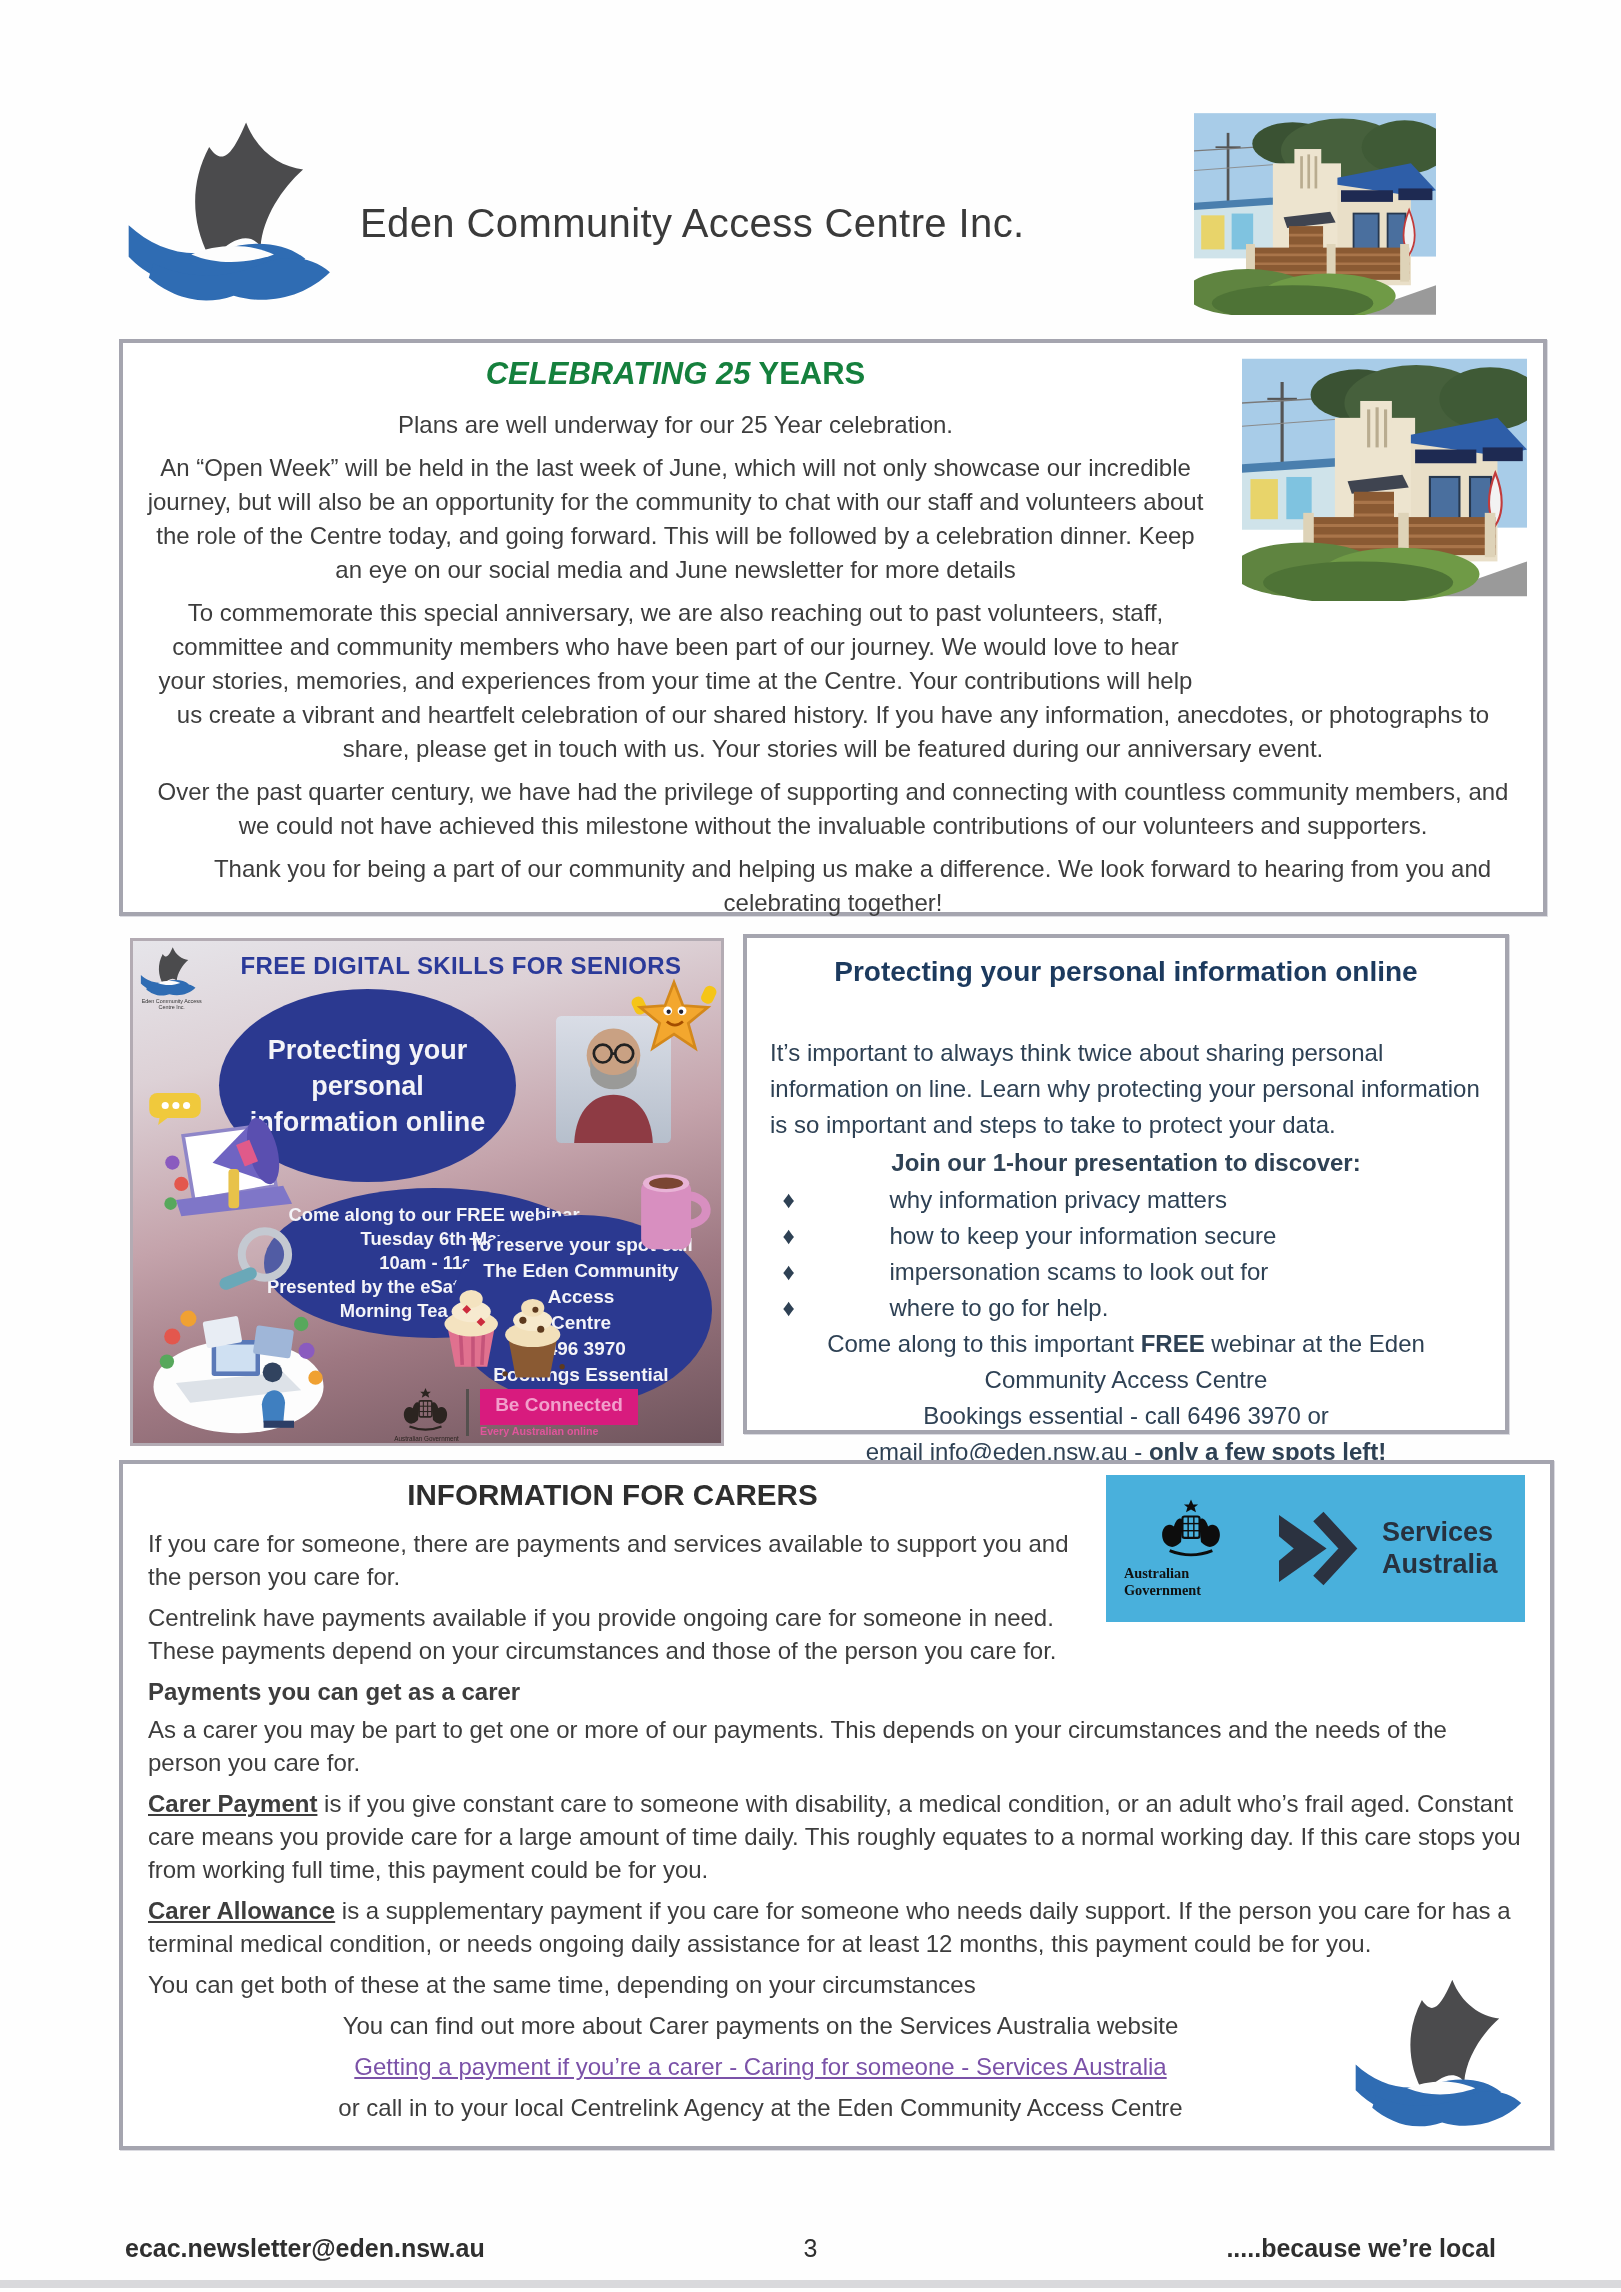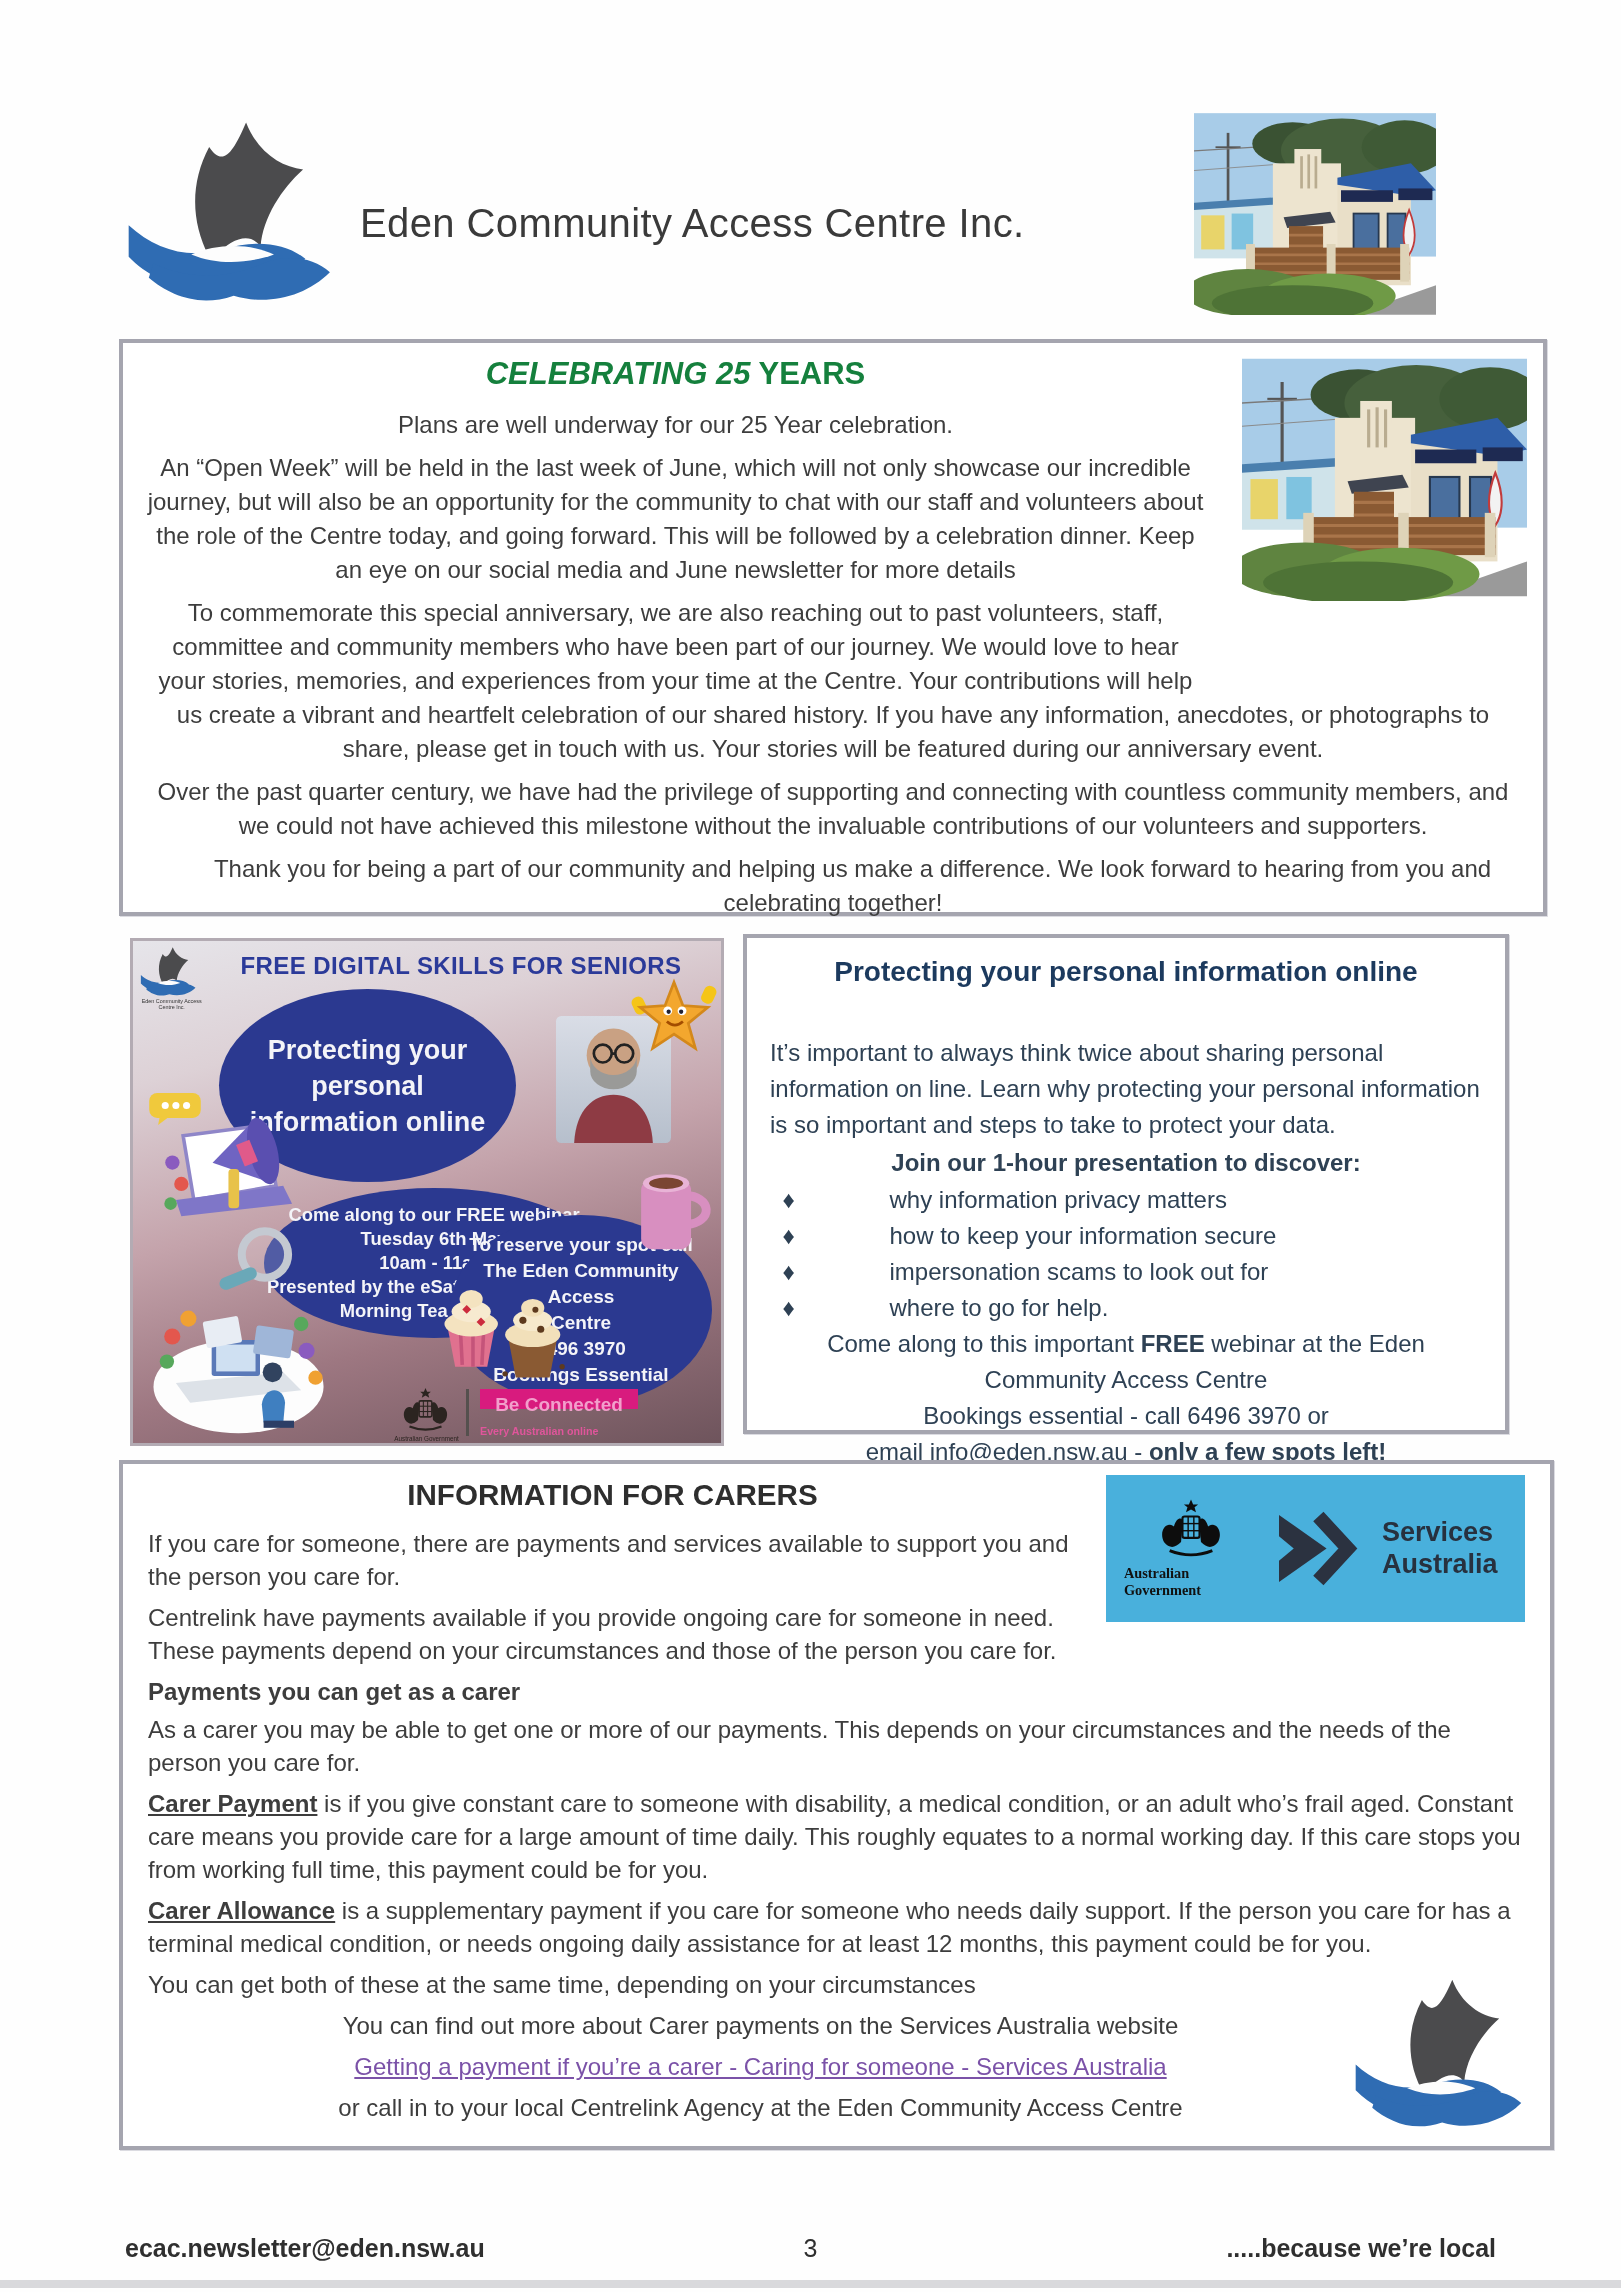--- a/index.html
+++ b/index.html
@@ -26,21 +26,21 @@
          overflow:hidden;}
   .flyer-title{left:77px;top:10.7px;width:502px;text-align:center;font-size:24px;font-weight:bold;
                color:#2b3a99;letter-spacing:0.4px;}
   .blob{position:absolute;background:#2b3990;border-radius:50%;color:#f4f4f8;display:flex;
         flex-direction:column;justify-content:center;text-align:center;}
   .blob1{left:86px;top:48px;width:297px;height:193px;font-size:27px;font-weight:bold;line-height:36px;}
   .blob2{left:131px;top:247px;width:340px;height:150px;font-size:18.4px;font-weight:bold;line-height:24px;}
   .blob3{right:9px;bottom:38px;width:262px;height:190px;font-size:19px;font-weight:bold;line-height:26px;}
   .man{right:50px;top:75px;width:115px;height:127px;border-radius:5.4px;
        background:linear-gradient(#d9dde6,#b6bfcc);overflow:hidden;}
-  .beconnected{position:absolute;left:347px;top:448px;width:158px;height:20px;background:#d81b7e;
+  .beconnected{position:absolute;left:347px;top:448px;width:158px;height:36px;background:#d81b7e;
                color:#f29fcb;font-weight:bold;font-size:19px;text-align:center;line-height:32px;}
   .beconnected-sub{position:absolute;left:347px;top:484px;font-size:10.7px;color:#e0559b;font-weight:bold;}
   .flyer-divider{position:absolute;left:333px;top:448px;width:2.7px;height:47px;background:#55504e;}
   .gov-caption{position:absolute;left:253px;top:494px;width:81px;text-align:center;font-size:6.3px;color:#2b2420;}
   .logo-caption{position:absolute;left:7.2px;top:57px;width:63px;text-align:center;font-size:5.4px;color:#333;}
   
   .box2r{left:743px;top:934px;width:712px;height:479px;padding:12.5px 23px 0 23px;
          color:#2e4154;box-sizing:content-box;}
   .box2r .heading{text-align:center;font-size:28px;font-weight:bold;color:#1c3a5e;margin:5.4px 0 47px 0;}
   .box2r p{font-size:24px;line-height:36px;margin:0;}
@@ -337,21 +337,21 @@
         </svg>
       <div class="sa-brand">
         <div>Services</div>
         <div>Australia</div>
       </div>
     </div>
     <div class="heading">INFORMATION FOR CARERS</div>
     <p>If you care for someone, there are payments and services available to support you and the person you care for.</p>
     <p>Centrelink have payments available if you provide ongoing care for someone in need. These payments depend on your circumstances and those of the person you care for.</p>
     <p class="b" style="margin-bottom:5.4px">Payments you can get as a carer</p>
-    <p>As a carer you may be able to get one or more of our payments. This depends on your circumstances and the needs of the person you care for.</p>
+    <p>As a carer you may be part to get one or more of our payments. This depends on your circumstances and the needs of the person you care for.</p>
     <p><span class="bu">Carer Payment</span><span>  is if you give constant care to someone with disability, a medical condition, or an adult who’s frail aged. Constant care means you provide care for a large amount of time daily. This roughly equates to a normal working day. If this care stops you from working full time, this payment could be for you.</span></p>
     <p><span class="bu">Carer Allowance</span><span> is a supplementary payment if you care for someone who needs daily support. If the person you care for has a terminal medical condition, or needs ongoing daily assistance for at least 12 months, this payment could be for you.</span></p>
     <p>You can get both of these at the same time, depending on your circumstances</p>
     <div class="carer-center">You can find out more about Carer payments on the Services Australia website</div>
     <div class="carer-center">
       <a class="link" href="#">Getting a payment if you’re a carer - Caring for someone - Services Australia</a>
     </div>
     <div class="carer-center">or call in to your local Centrelink Agency at the Eden Community Access Centre</div>
     <svg class="abs whale-corner" viewBox="0 0 200 178">
         <use href="#whale"></use>

